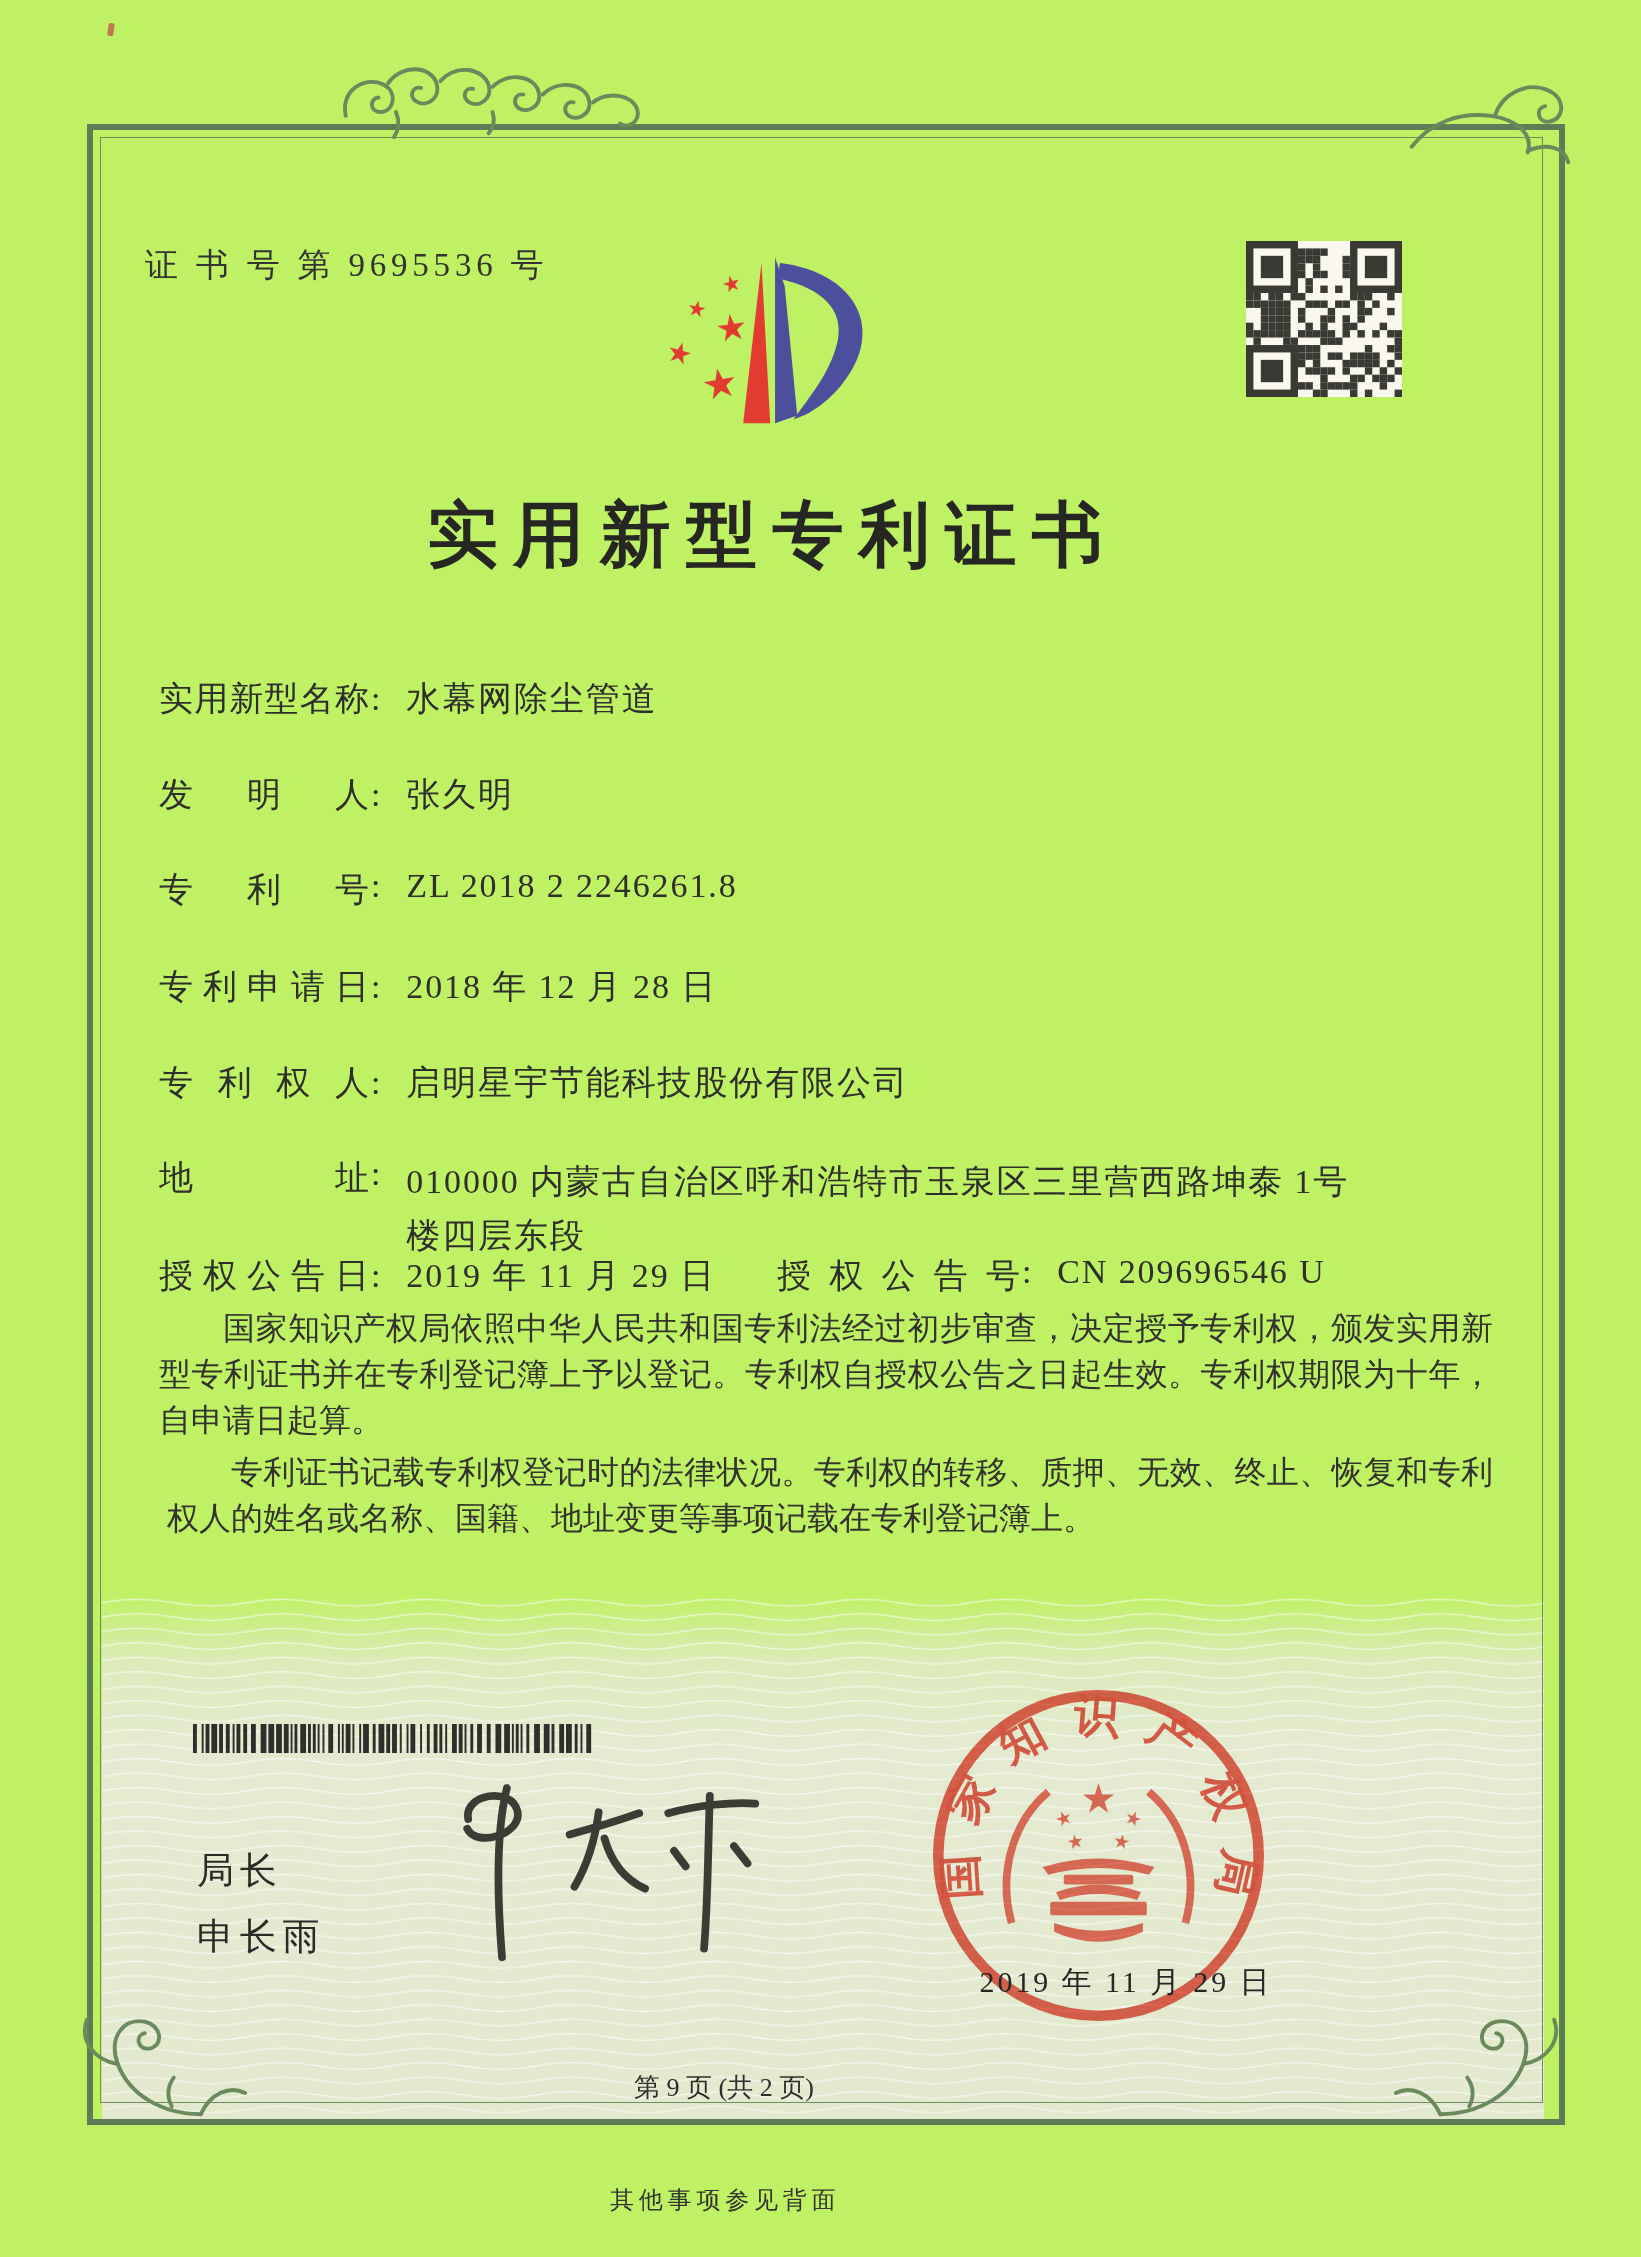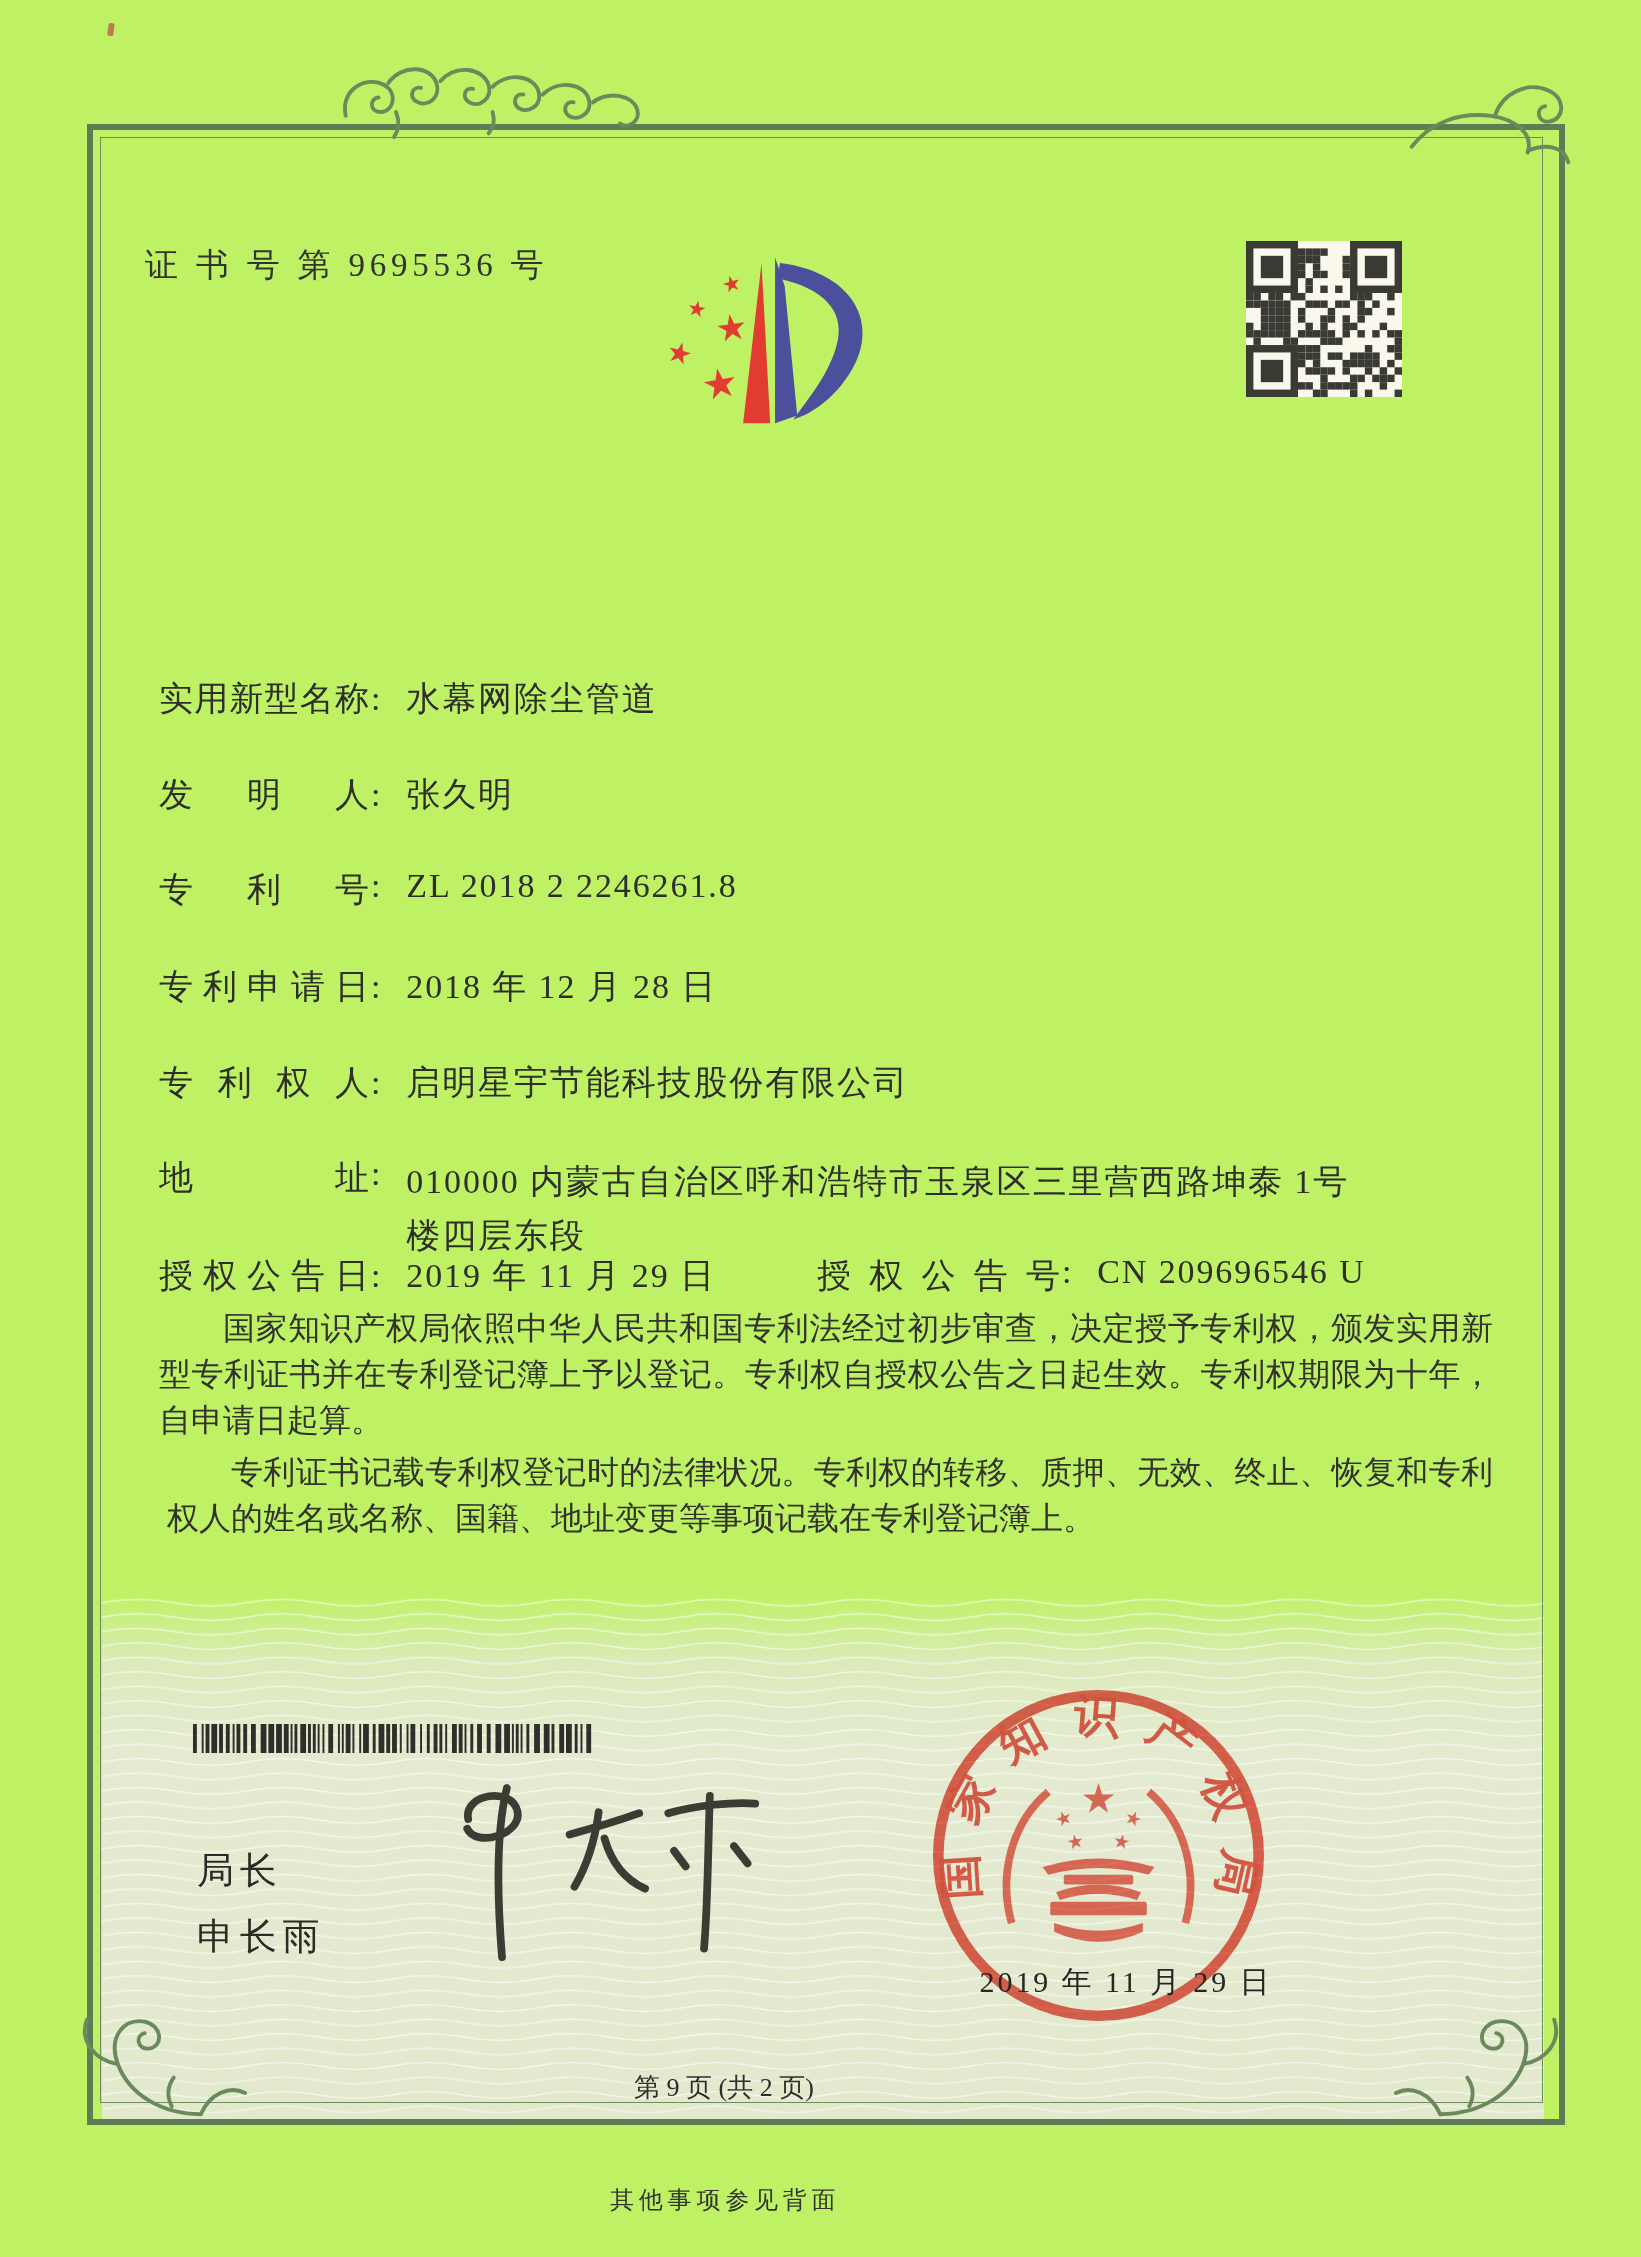--- a/index.html
+++ b/index.html
@@ -20,21 +20,21 @@
 
   .cert-no{position:absolute;left:145px;top:243px;font-size:33px;letter-spacing:4.8px;color:#33332f;}
   .logo{position:absolute;left:662px;top:234px;}
   .qr{position:absolute;left:1246px;top:241px;}
 
   .title{position:absolute;left:0;top:488px;width:1545px;margin:0;text-align:center;
     font-size:71px;font-weight:bold;letter-spacing:15.4px;color:#262622;}
 
   .field{position:absolute;left:159px;width:1371px;font-size:34px;color:#2e2e2a;}
   .flabel{display:inline-block;width:210px;text-align:justify;text-align-last:justify;vertical-align:top;}
-  .flabel.w2{width:243px;margin-left:40px;}
+  .flabel.w2{width:243px;}
   .fcolon{display:inline-block;margin-left:1.9px;}
   .fvalue{margin-left:17.4px;letter-spacing:1.9px;}
   .fvalue.addr{display:inline-block;width:956px;line-height:1.58;vertical-align:top;letter-spacing:1.9px;}
   .pair2{position:absolute;left:618px;top:0;}
 
   .paras{position:absolute;left:159px;top:1305px;width:1334px;font-size:32px;line-height:1.44;
     text-align:justify;color:#33332e;}
   .paras p{margin:0;text-indent:2em;}
   .paras p + p{margin-top:5.8px;margin-left:8px;}
 
@@ -278,20 +278,21 @@
         <rect x="15.2" y="15.2" width="22.9" height="22.9"></rect>
       <rect x="106.7" y="0" width="53.3" height="53.3"></rect>
         <rect x="114.3" y="7.6" width="38.1" height="38.1" fill="#faf8ec"></rect>
         <rect x="121.9" y="15.2" width="22.9" height="22.9"></rect>
       <rect x="0" y="106.7" width="53.3" height="53.3"></rect>
         <rect x="7.6" y="114.3" width="38.1" height="38.1" fill="#faf8ec"></rect>
         <rect x="15.2" y="121.9" width="22.9" height="22.9"></rect>
     </g>
   </svg>
 
+  <h1 class="title">实用新型专利证书</h1>
 
   <div class="field" style="top:772px">
     <span class="flabel">发明人</span><span class="fcolon">:</span>
     <span class="fvalue">张久明</span>
   </div>
   <div class="field" style="top:676px">
     <span class="flabel">实用新型名称</span><span class="fcolon">:</span>
     <span class="fvalue">水幕网除尘管道</span>
   </div>
   <div class="field" style="top:867px">

